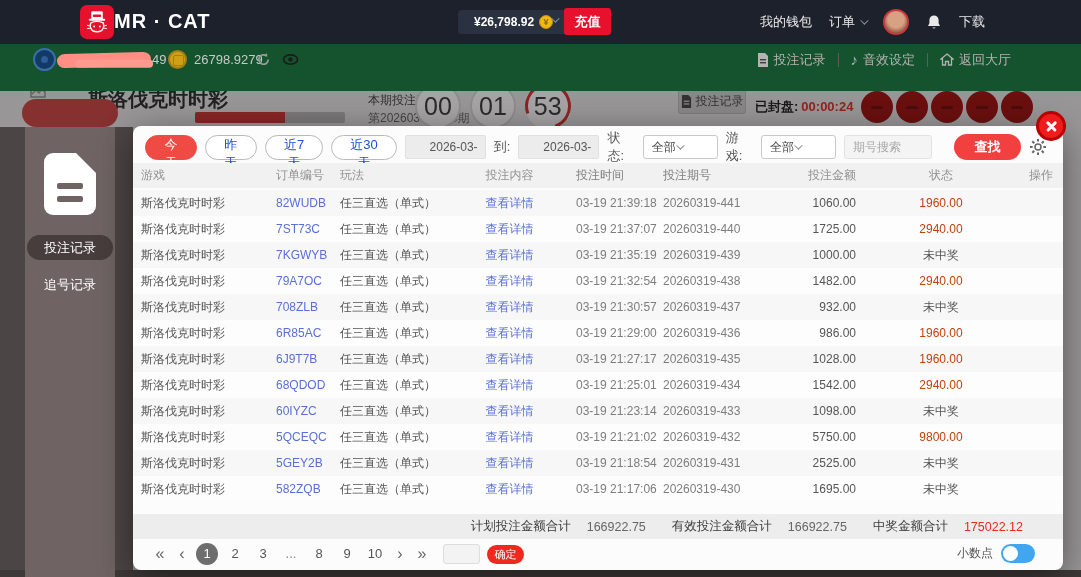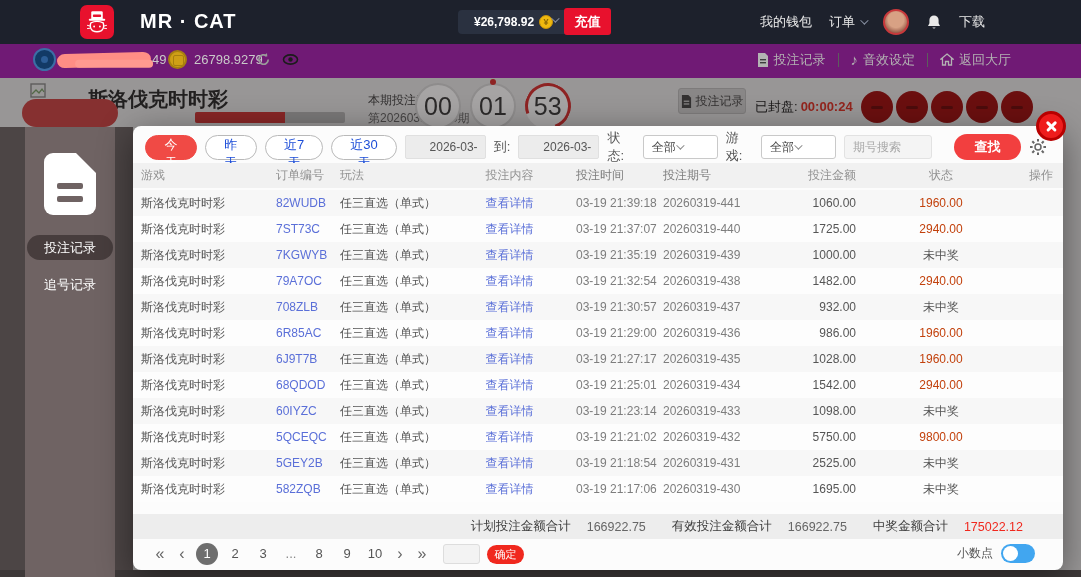--- a/index.html
+++ b/index.html
@@ -3,32 +3,32 @@
 <meta charset="utf-8">
 <style>
   * { margin:0; padding:0; box-sizing:border-box; }
   html,body { background:#222; }
   body { font-family:"Liberation Sans", sans-serif; }
   #app { position:relative; width:1081px; height:577px; overflow:hidden; background:#e9e9e9; }
 
   
   .topbar { position:absolute; top:0; left:0; width:100%; height:44px; background:#1d212c; z-index:10; }
   .logo { position:absolute; left:80px; top:5px; width:34px; height:34px; border-radius:7px; background:#e8112d; display:flex; align-items:center; justify-content:center; }
-  .brand { position:absolute; left:140px; top:10px; color:#fff; font-size:20px; font-weight:bold; letter-spacing:1px; }
+  .brand { position:absolute; left:114px; top:10px; color:#fff; font-size:20px; font-weight:bold; letter-spacing:1px; }
   .balance-box { position:absolute; left:458px; top:10px; height:24px; background:#2a3140; border-radius:4px; color:#fff; font-size:12px; font-weight:bold; display:flex; align-items:center; gap:5px; padding:0 16px; cursor:pointer; }
   .coin { width:14px; height:14px; border-radius:50%; background:#efb90f; border:1px solid #c7920b; color:#8a6606; font-size:9px; font-weight:bold; display:flex; align-items:center; justify-content:center; }
   .chev { display:inline-block; width:6px; height:6px; border-right:1.6px solid #8a93a5; border-bottom:1.6px solid #8a93a5; transform:rotate(45deg) translateY(-2px); }
   .bal-chev { position:absolute; left:551px; top:17px; }
   .recharge-btn { position:absolute; left:564px; top:8px; width:47px; height:27px; background:#e8112d; border:none; border-radius:3px; color:#fff; font-size:13px; font-weight:bold; cursor:pointer; font-family:inherit; }
   .top-right { position:absolute; right:96px; top:0; height:44px; display:flex; align-items:center; gap:17px; color:#e9e9e9; font-size:13px; }
   .top-link { cursor:pointer; display:flex; align-items:center; gap:5px; }
   .avatar { width:26px; height:26px; border-radius:50%; border:2px solid #c9393c; background:radial-gradient(circle at 50% 40%, #d8a184 45%, #7a3b2e 90%); cursor:pointer; }
 
   
-  .subbar { position:absolute; top:44px; left:0; width:100%; height:34px; background:#701a75; z-index:10; }
+  .subbar { position:absolute; top:44px; left:0; width:100%; height:47px; background:#14532d; z-index:10; }
   .lvl-badge { position:absolute; left:33px; top:4px; width:23px; height:23px; border-radius:50%; background:#123a66; border:2px solid #3b6ea5; cursor:pointer; }
   .lvl-badge::after { content:''; position:absolute; left:6px; top:6px; width:7px; height:7px; border-radius:50%; background:#2c5d96; }
   .scribble { position:absolute; left:57px; top:9px; width:94px; height:14px; background:#ff8e85; border-radius:8px / 7px; transform:rotate(-1.6deg); }
   .scribble::after { content:''; position:absolute; left:18px; top:7px; width:78px; height:8px; background:#ff9a90; border-radius:6px; transform:rotate(1.5deg); }
   .acct-tail { position:absolute; left:152px; top:8px; color:#c9c9c9; font-size:13px; }
   .sub-coin { position:absolute; left:168px; top:6px; width:19px; height:19px; border-radius:50%; background:#cf9f16; border:2px solid #a87f0e; }
   .sub-coin::after { content:''; position:absolute; left:3px; top:3px; width:9px; height:9px; border-radius:2px; border:1.5px solid #a87f0e; }
   .coin-balance { position:absolute; left:194px; top:8px; color:#c9c9c9; font-size:13px; }
   .icon-btn { position:absolute; cursor:pointer; background:none; border:none; padding:0; }
   .sub-right { position:absolute; right:70px; top:0; height:31px; display:flex; align-items:center; gap:12px; color:#b3b3b3; font-size:13px; }
@@ -45,21 +45,21 @@
   .red-pill-bg { position:absolute; left:22px; top:24px; width:96px; height:28px; border-radius:14px; background:#cc4444; }
   .deadline { position:absolute; left:368px; top:17px; font-size:12px; color:#444; }
   .period-txt { position:absolute; left:368px; top:35px; font-size:12px; color:#666; }
   .cd-circle { position:absolute; top:8px; width:46px; height:46px; border-radius:50%; background:#fff; border:2.5px solid #d8d8d8; display:flex; align-items:center; justify-content:center; font-size:25px; color:#3a3a3a; }
   .cd1 { left:415px; }
   .cd2 { left:470px; }
   .cd2::after { content:''; position:absolute; top:-6px; left:50%; margin-left:-3px; width:6px; height:6px; border-radius:50%; background:#d93030; }
   .cd3 { left:525px; border:3px solid #d93030; border-bottom-color:transparent; transform:rotate(25deg); }
   .cd3 span { transform:rotate(-25deg); }
   .bg-btn { position:absolute; left:678px; top:13px; width:68px; height:26px; background:#d0d0d0; border:1px solid #bdbdbd; border-radius:3px; color:#474747; font-size:12px; display:flex; align-items:center; justify-content:center; gap:4px; }
-  .sealed { position:absolute; left:755px; top:23px; font-size:13px; font-weight:normal; color:#1c1c1c; }
+  .sealed { position:absolute; left:755px; top:23px; font-size:13px; font-weight:bold; color:#1c1c1c; }
   .sealed b { color:#e03226; margin-left:3px; }
   .dash-circle { position:absolute; top:16px; width:32px; height:32px; border-radius:50%; background:#a01010; display:flex; align-items:center; justify-content:center; }
   .dash-circle i { display:block; width:12px; height:3px; background:#6f0b0b; border-radius:2px; }
 
   .overlay { position:absolute; top:75px; left:0; width:100%; height:502px; background:rgba(22,16,16,0.38); z-index:2; }
   .left-dark { position:absolute; top:127px; left:0; width:133px; height:450px; background:#4c4545; z-index:3; }
   .bottom-dark { position:absolute; top:570px; left:0; width:100%; height:7px; background:#3e3939; z-index:3; }
 
   
   .sidebar { position:absolute; left:25px; top:127px; width:90px; height:450px; background:#6f6363; z-index:4; }

